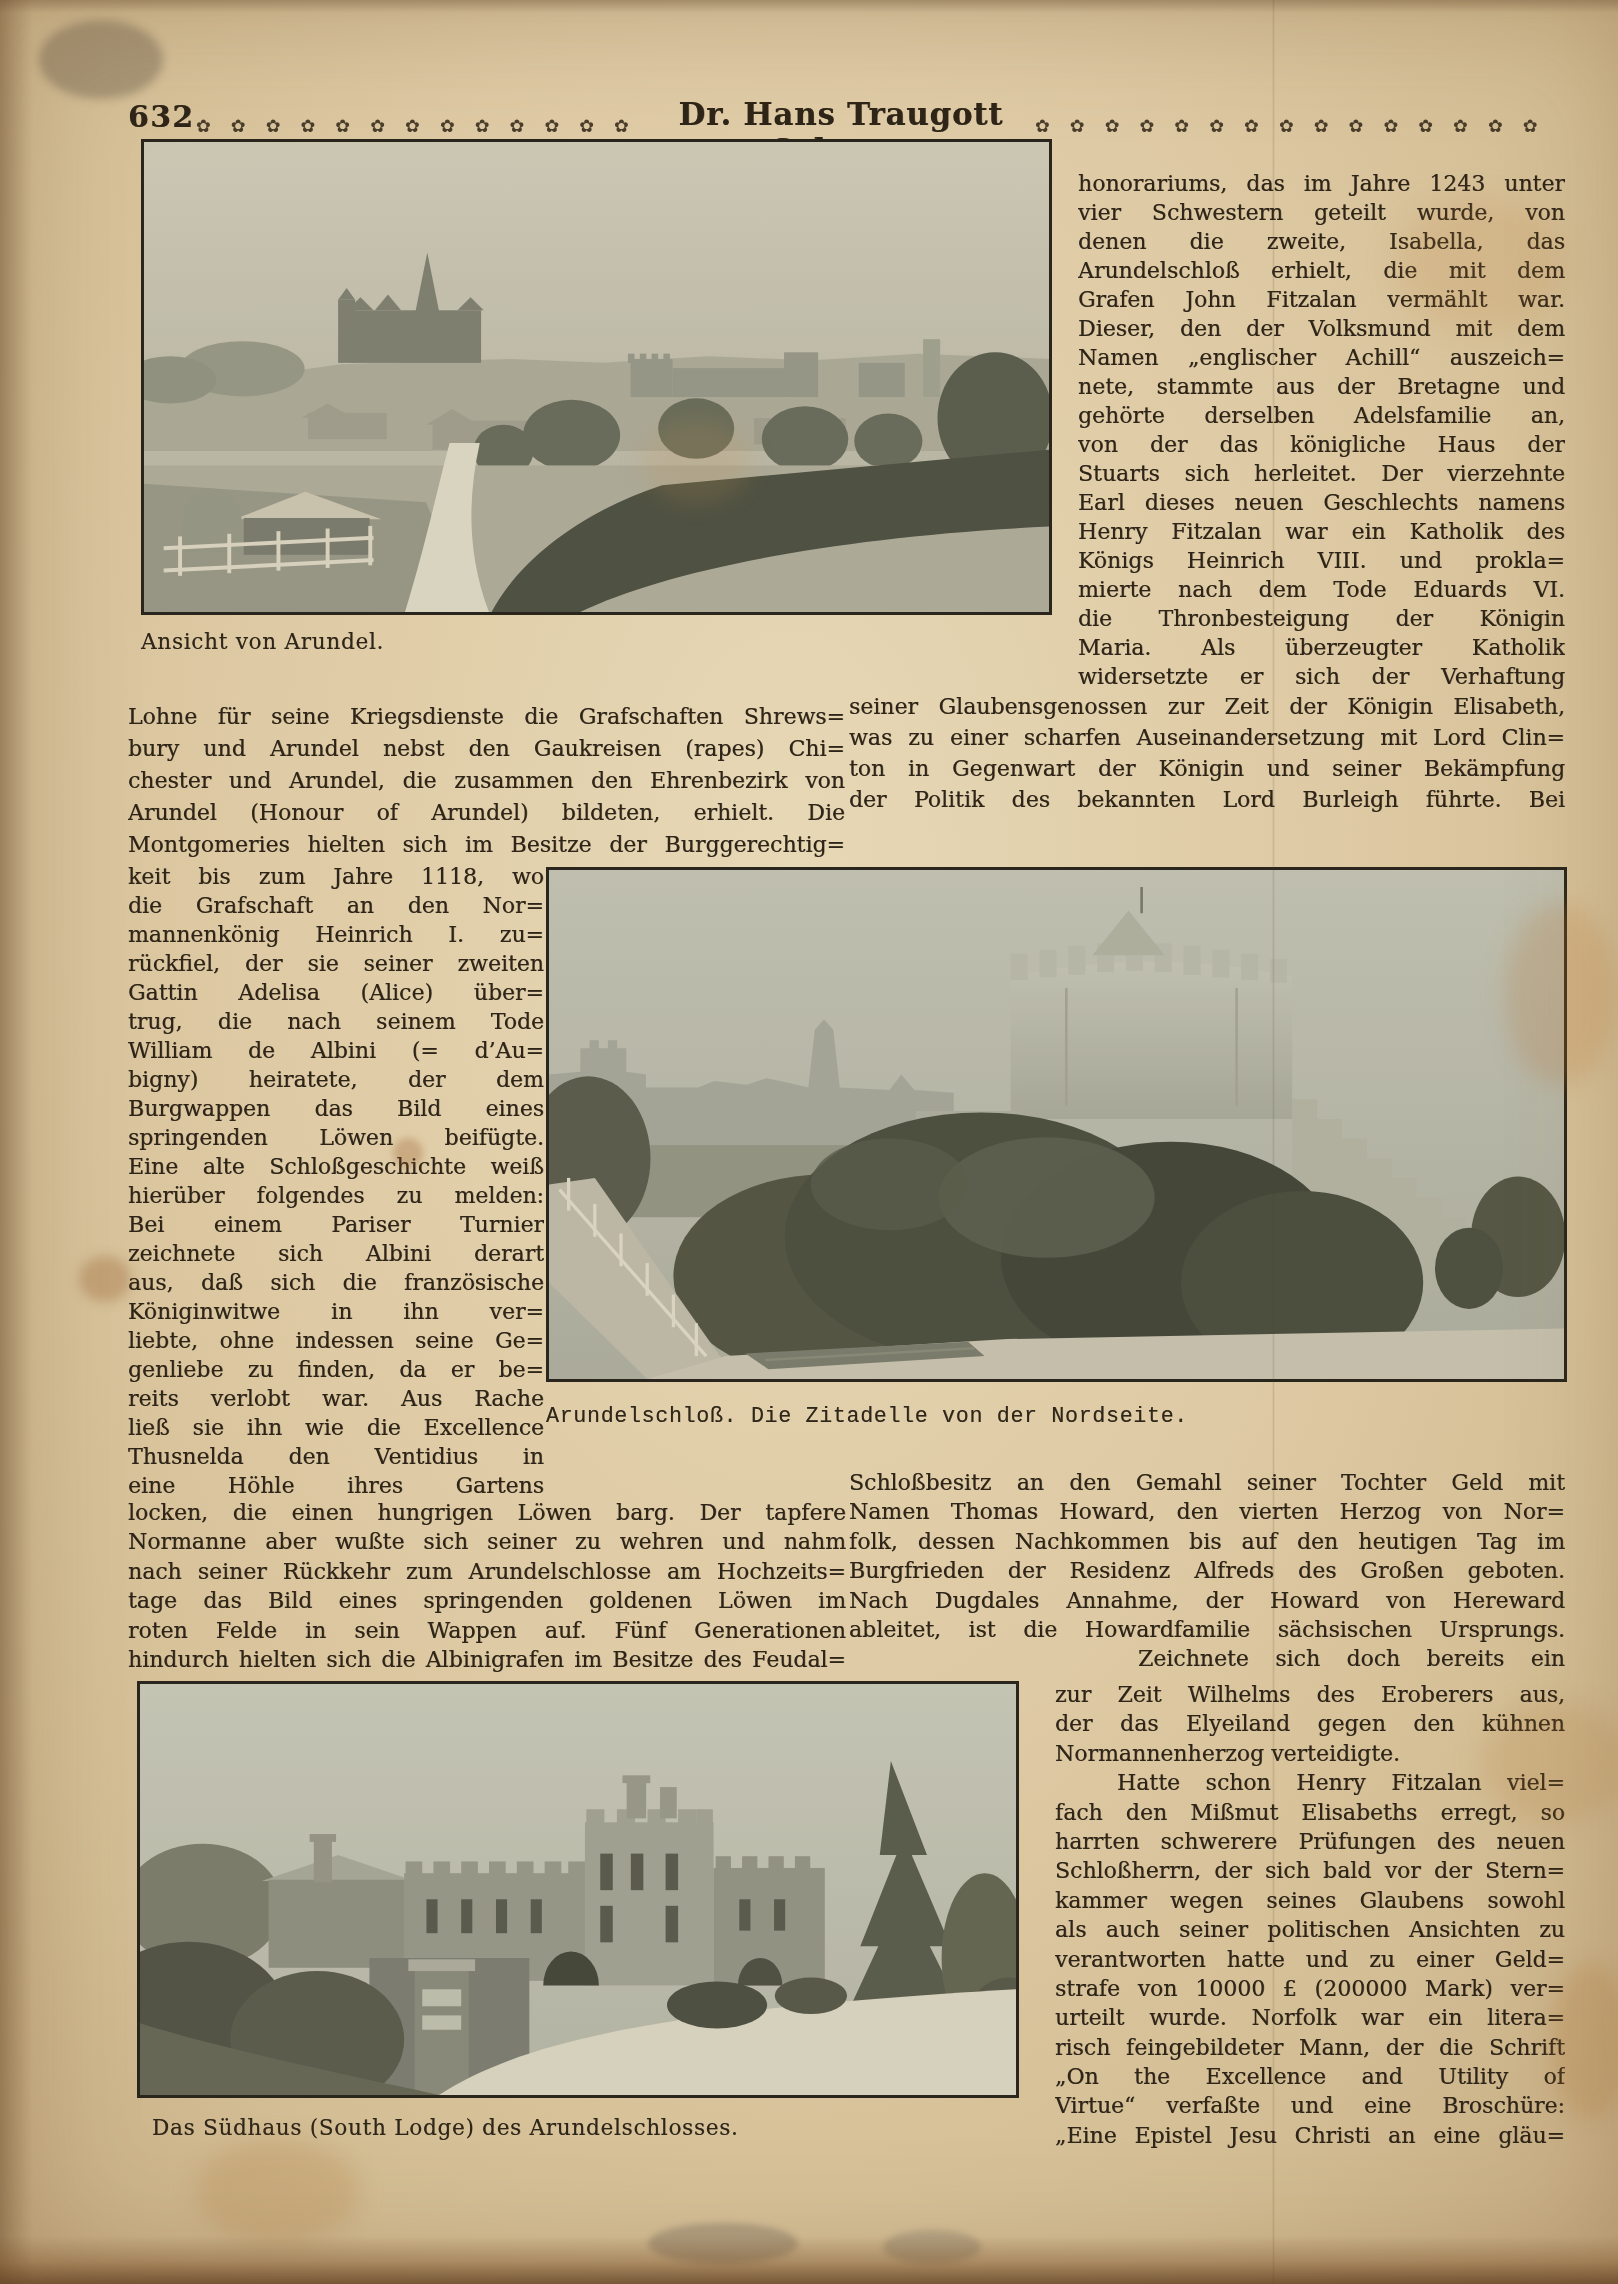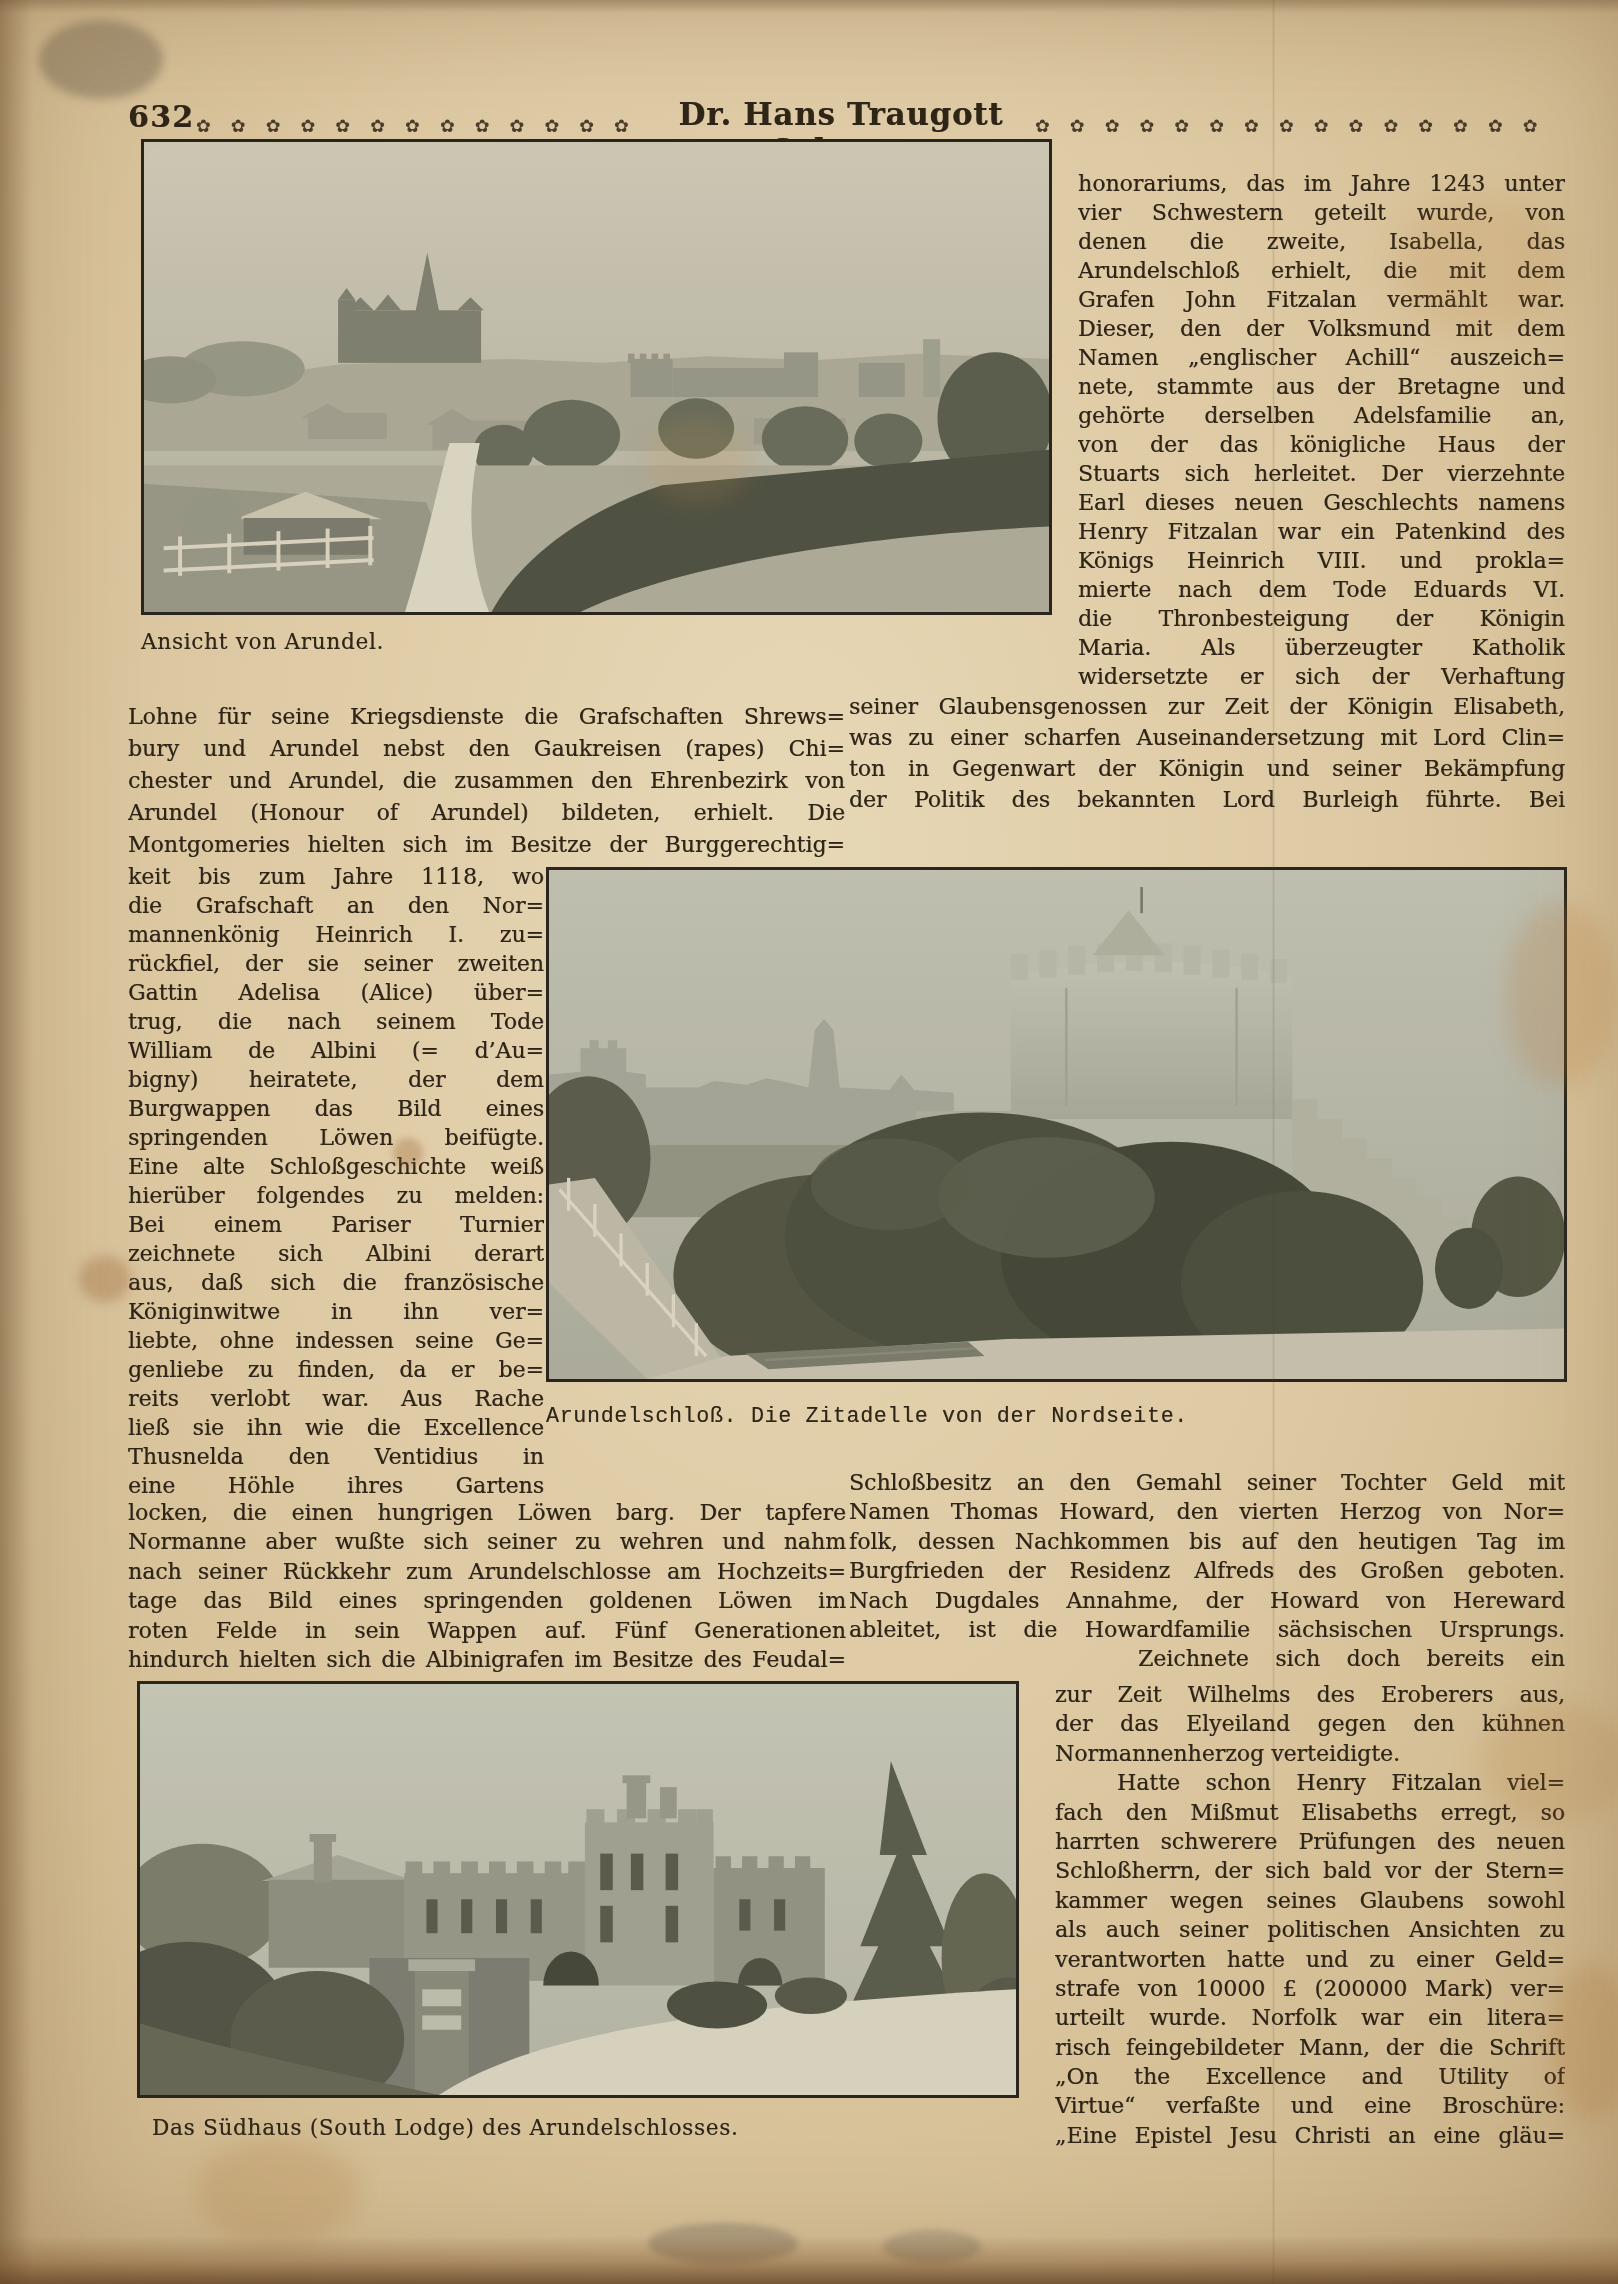--- a/index.html
+++ b/index.html
@@ -188,21 +188,21 @@
       <div class="line">denen die zweite, Isabella, das</div>
       <div class="line">Arundelschloß erhielt, die mit dem</div>
       <div class="line">Grafen John Fitzalan vermählt war.</div>
       <div class="line">Dieser, den der Volksmund mit dem</div>
       <div class="line">Namen „englischer Achill“ auszeich=</div>
       <div class="line">nete, stammte aus der Bretagne und</div>
       <div class="line">gehörte derselben Adelsfamilie an,</div>
       <div class="line">von der das königliche Haus der</div>
       <div class="line">Stuarts sich herleitet.  Der vierzehnte</div>
       <div class="line">Earl dieses neuen Geschlechts namens</div>
-      <div class="line">Henry Fitzalan war ein Patenkind des</div>
+      <div class="line">Henry Fitzalan war ein Katholik des</div>
       <div class="line">Königs Heinrich VIII. und prokla=</div>
       <div class="line">mierte nach dem Tode Eduards VI.</div>
       <div class="line">die Thronbesteigung der Königin</div>
       <div class="line">Maria.  Als überzeugter Katholik</div>
       <div class="line">widersetzte er sich der Verhaftung</div>
     </div>
 
   <div class="tblock" id="right-mid-wide" style="left:849px;top:691px;width:716px;--lh:31px">
       <div class="line">seiner Glaubensgenossen zur Zeit der Königin Elisabeth,</div>
       <div class="line">was zu einer scharfen Auseinandersetzung mit Lord Clin=</div>

